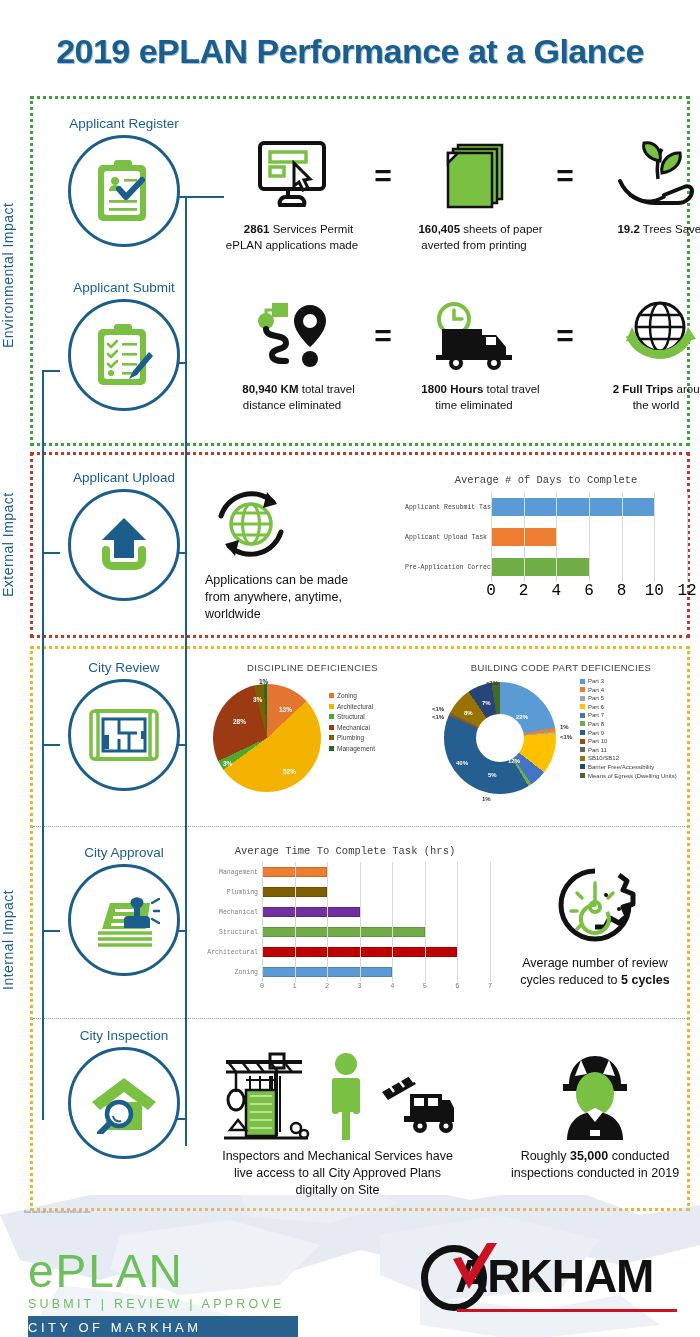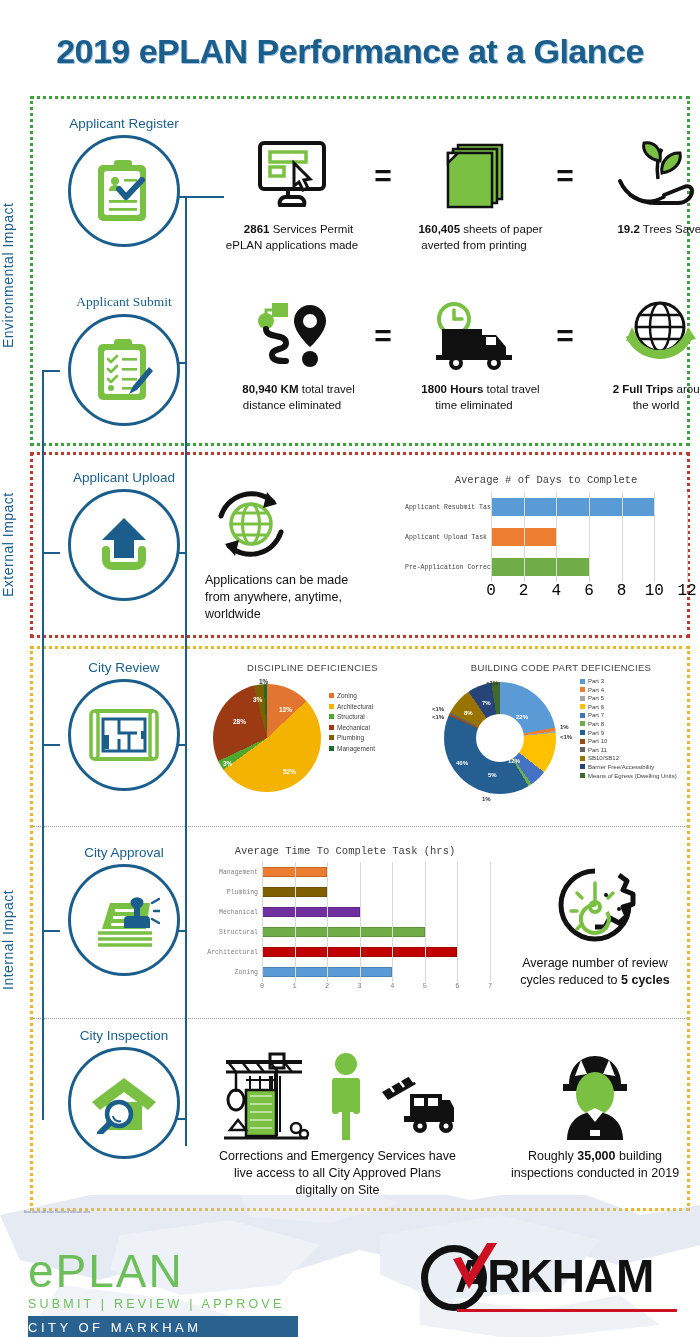--- a/index.html
+++ b/index.html
@@ -40,21 +40,21 @@
   .node { position: absolute; width: 168px; text-align: center; }
   .node-title { font-size: 13.5px; color: #1b5e8c; margin-bottom: 4px; }
   .circle {
     width: 112px; height: 112px; border-radius: 50%;
     border: 3px solid #1b5e8c; background: #fff;
     margin: 0 auto; position: relative;
   }
   .circle svg { position: absolute; left: 50%; top: 50%; transform: translate(-50%,-50%); }
 
   .n-reg  { left: 40px;  top: 116px; }
-  .n-sub  { left: 40px;  top: 294px; font-family: Liberation Serif, serif; }
+  .n-sub  { left: 40px;  top: 280px; }
   .n-upl  { left: 40px;  top: 470px; }
   .n-rev  { left: 40px;  top: 660px; }
   .n-app  { left: 40px;  top: 845px; }
   .n-ins  { left: 40px;  top: 1028px; }
 
   
   .conn { position: absolute; background: #1b5e8c; }
 
   
   .statrow { position: absolute; display: flex; align-items: flex-start; }
@@ -671,42 +671,42 @@
         <rect x="48" y="28" width="10" height="8" fill="#fff"></rect>
         <path d="M62 30 h8 l4 8 v8 h-12z" fill="#111"></path>
         <rect x="24" y="46" width="50" height="6" fill="#111"></rect>
         <circle cx="40" cy="56" r="7" fill="#111"></circle>
           <circle cx="40" cy="56" r="2.5" fill="#fff"></circle>
         <circle cx="66" cy="56" r="7" fill="#111"></circle>
           <circle cx="66" cy="56" r="2.5" fill="#fff"></circle>
       </svg>
     </div>
     <div class="cap">
-      <span>Corrections and Emergency Services have</span><br>
+      <span>Inspectors and Mechanical Services have</span><br>
       <span>live access to all City Approved Plans</span><br>
       <span>digitally on Site</span>
     </div>
   </div>
 
   <div class="insp2">
     <div class="inspicons">
       <svg width="92" height="90" viewBox="0 0 92 90">
         <path d="M20 34 c0 -16 11 -28 26 -28 s26 12 26 28 z" fill="#111"></path>
         <path d="M14 34 h64 v7 h-64z" fill="#111"></path>
         <path d="M32 10 l6 14 -12 2z" fill="#fff"></path>
         <path d="M60 10 l-6 14 12 2z" fill="#fff"></path>
         <ellipse cx="46" cy="44" rx="19" ry="22" fill="#7ac143"></ellipse>
         <path d="M18 90 c0 -18 12 -28 28 -28 s28 10 28 28z" fill="#111"></path>
         <path d="M38 62 l8 10 8 -10 -8 -4z" fill="#fff"></path>
         <path d="M42 70 l4 6 4 -6 -4 18z" fill="#111"></path>
         <rect x="41" y="80" width="10" height="6" fill="#fff"></rect>
       </svg>
     </div>
     <div class="cap">
-      <span>Roughly </span><b>35,000</b><span> building</span><br>
+      <span>Roughly </span><b>35,000</b><span> conducted</span><br>
       <span>inspections conducted in 2019</span>
     </div>
   </div>
 
   <div class="footer">
     <svg class="mapbg" viewBox="0 0 700 170">
       <path d="M0 40 L90 20 L210 10 L300 30 L380 5 L470 25 L560 10 L640 40 L700 30 L700 70 L620 90 L540 70 L450 95 L360 75 L280 100 L190 80 L100 105 L20 85 Z" fill="#b9c6de"></path>
       <path d="M120 60 L230 45 L320 70 L280 110 L180 120 L110 95 Z" fill="#cfd9e8"></path>
       <path d="M380 60 L500 40 L600 65 L560 115 L440 125 L380 100 Z" fill="#c5d0e3"></path>
       <path d="M60 110 L180 125 L260 150 L140 160 L40 140 Z" fill="#d6deea"></path>

